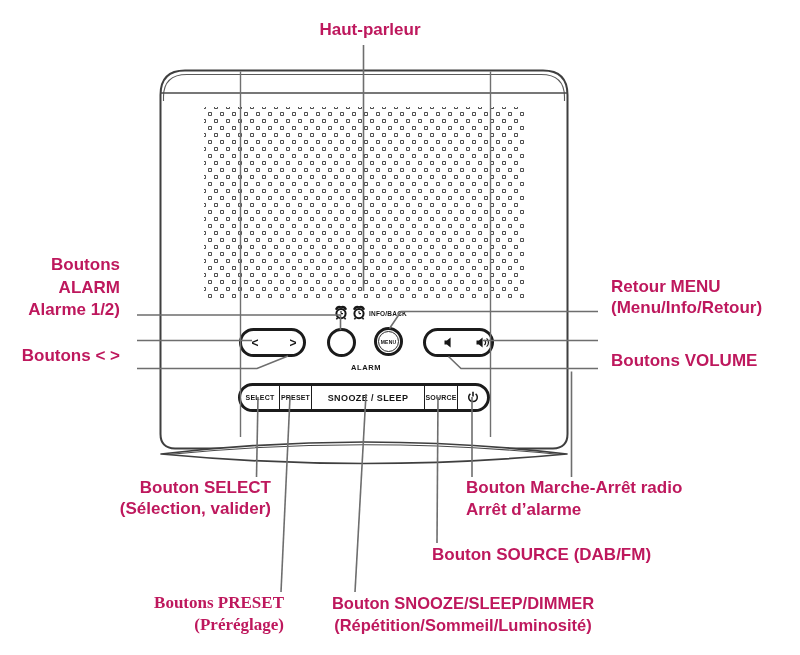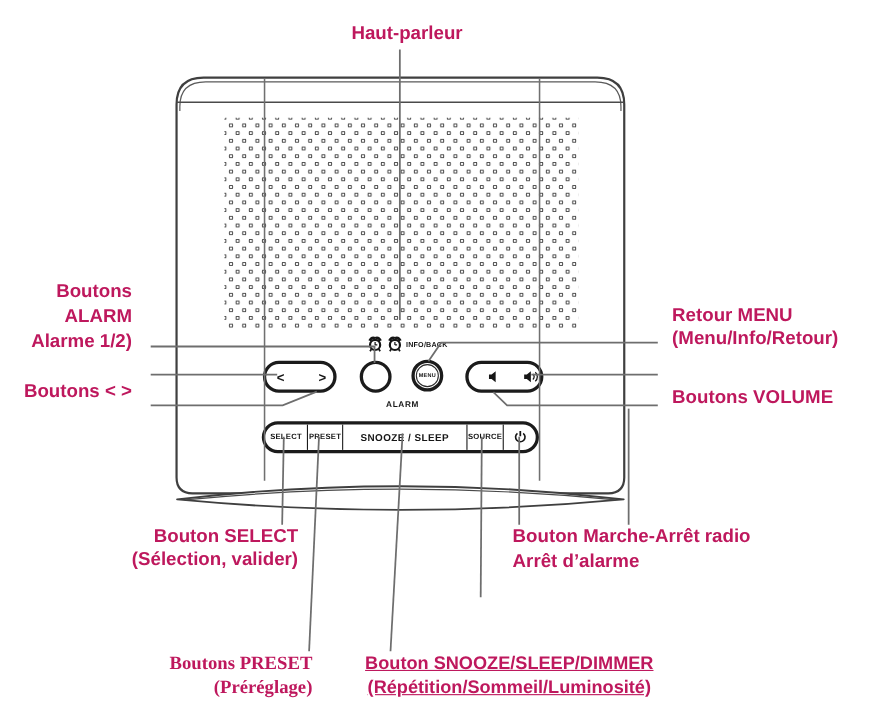--- a/index.html
+++ b/index.html
@@ -15,21 +15,21 @@
   .align-l{text-align:left;}
   #speaker-label{left:300px;top:19px;width:140px;text-align:center;}
   #alarm-label{left:10px;top:254px;width:110px;line-height:22.5px;}
   #arrows-label{left:10px;top:345px;width:110px;}
   #menu-label{left:611px;top:276px;width:189px;line-height:21px;}
   #volume-label{left:611px;top:339px;width:189px;margin-top:11px;}
   #select-label{left:90px;top:477px;width:181px;line-height:21px;}
   #power-label{left:466px;top:477px;width:300px;line-height:22px;}
   #source-label{left:432px;top:544px;width:260px;}
   #preset-label{left:103px;top:592px;width:181px;line-height:22px;font-family:Liberation Serif, serif;}
-  #snooze-label{left:312px;top:592px;width:302px;line-height:22px;font-size:16.5px;text-decoration:underline;}
+  #snooze-label{left:312px;top:592px;width:302px;line-height:22px;font-size:16.5px;}
   
   .dev{position:absolute;z-index:1;}
   #grille{
     left:204px;top:107px;width:322px;height:192px;
     background-image:
       radial-gradient(circle, #ffffff 0 0.8px, #4f4f4f 0.9px 2.1px, rgba(0,0,0,0) 2.2px),
       radial-gradient(circle, #ffffff 0 0.8px, #4f4f4f 0.9px 2.1px, rgba(0,0,0,0) 2.2px);
     background-size:12px 14px,12px 14px;
     background-position:0 0,6px 7px;
   }
@@ -139,20 +139,23 @@
     <span class="ln">Boutons VOLUME</span>
   </div>
   <div id="select-label" class="callout align-r">
     <span class="ln">Bouton SELECT</span>
     <span class="ln">(Sélection, valider)</span>
   </div>
   <div id="power-label" class="callout align-l">
     <span class="ln">Bouton Marche-Arrêt radio</span>
     <span class="ln">Arrêt d’alarme</span>
   </div>
+  <div id="source-label" class="callout align-l">
+    <span class="ln">Bouton SOURCE (DAB/FM)</span>
+  </div>
   <div id="preset-label" class="callout align-r">
     <span class="ln">Boutons PRESET</span>
     <span class="ln">(Préréglage)</span>
   </div>
   <div id="snooze-label" class="callout align-c">
     <span class="ln">Bouton SNOOZE/SLEEP/DIMMER</span>
     <span class="ln">(Répétition/Sommeil/Luminosité)</span>
   </div>
 
   <svg id="overlay" width="800" height="655" viewBox="0 0 800 655">

